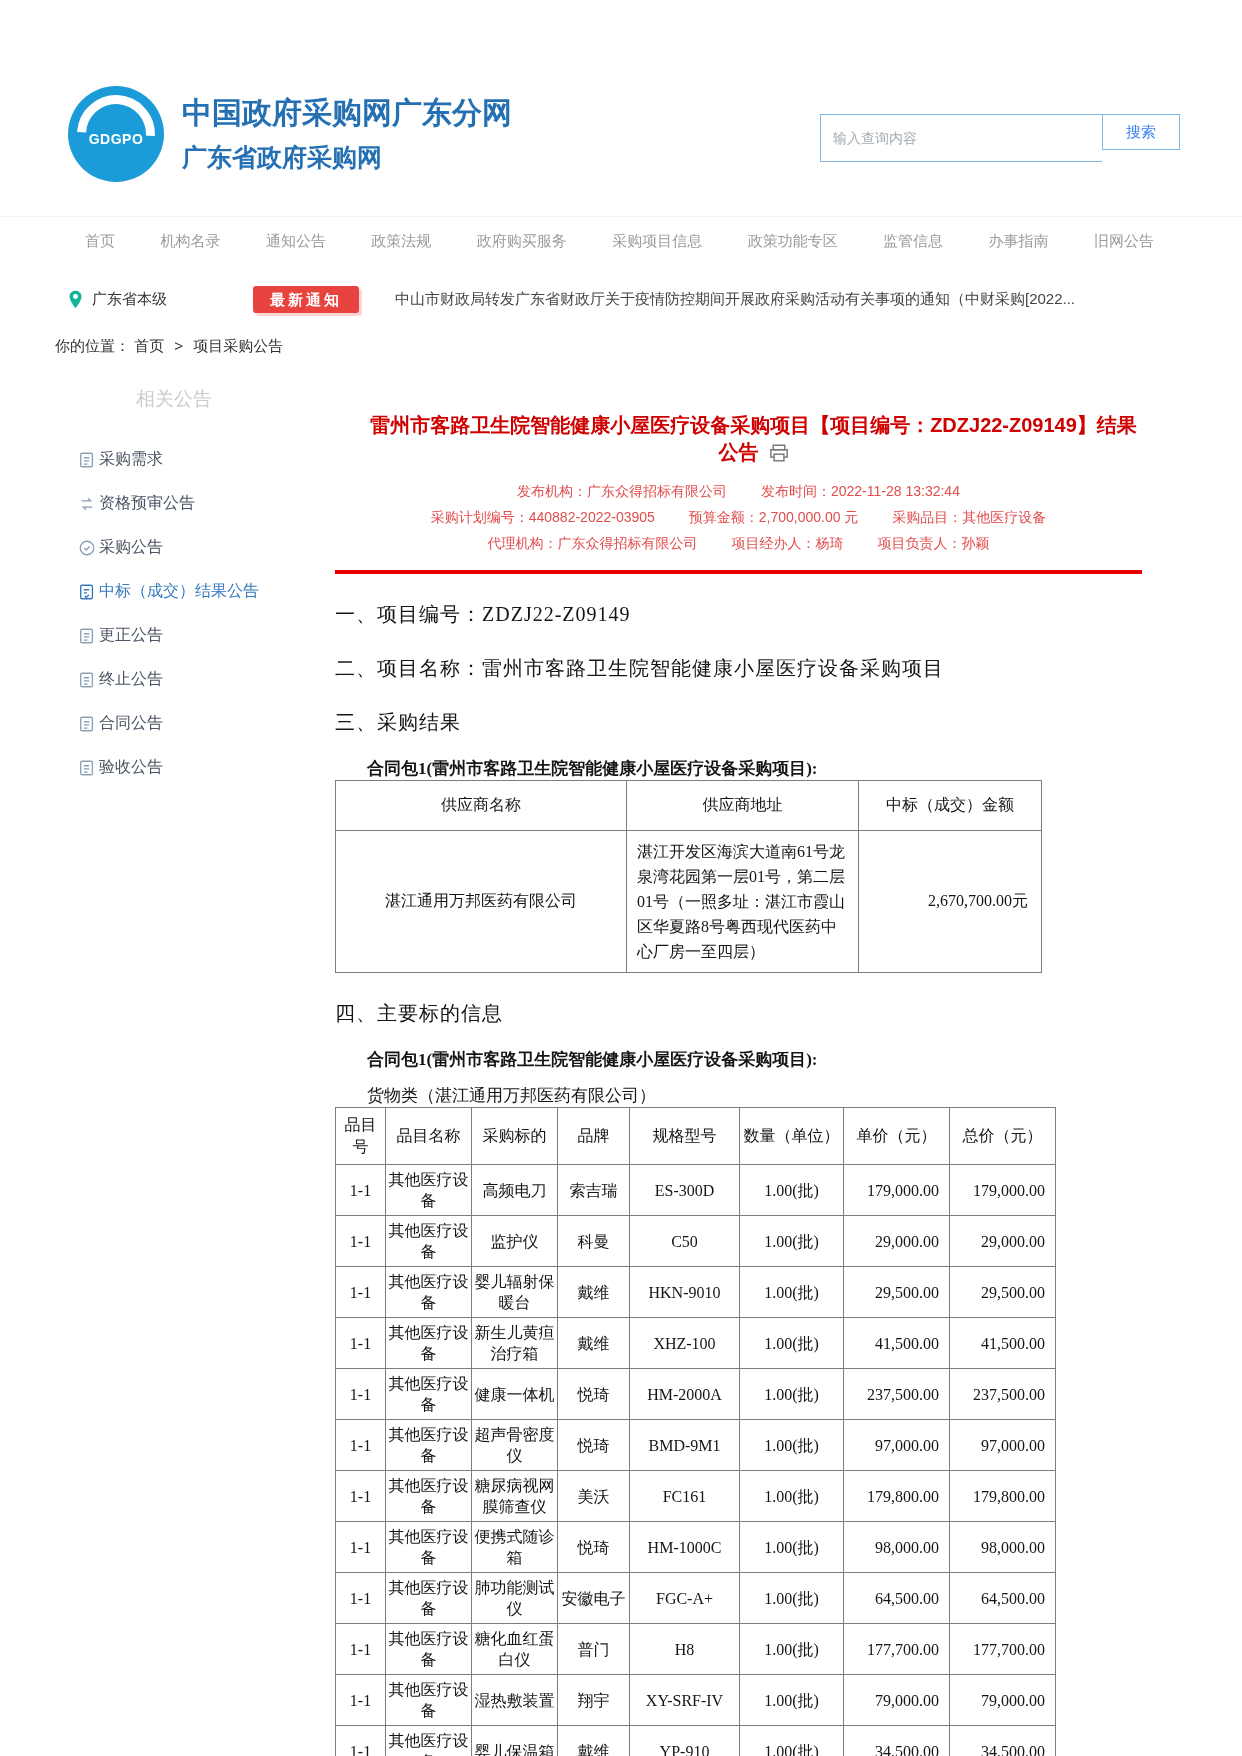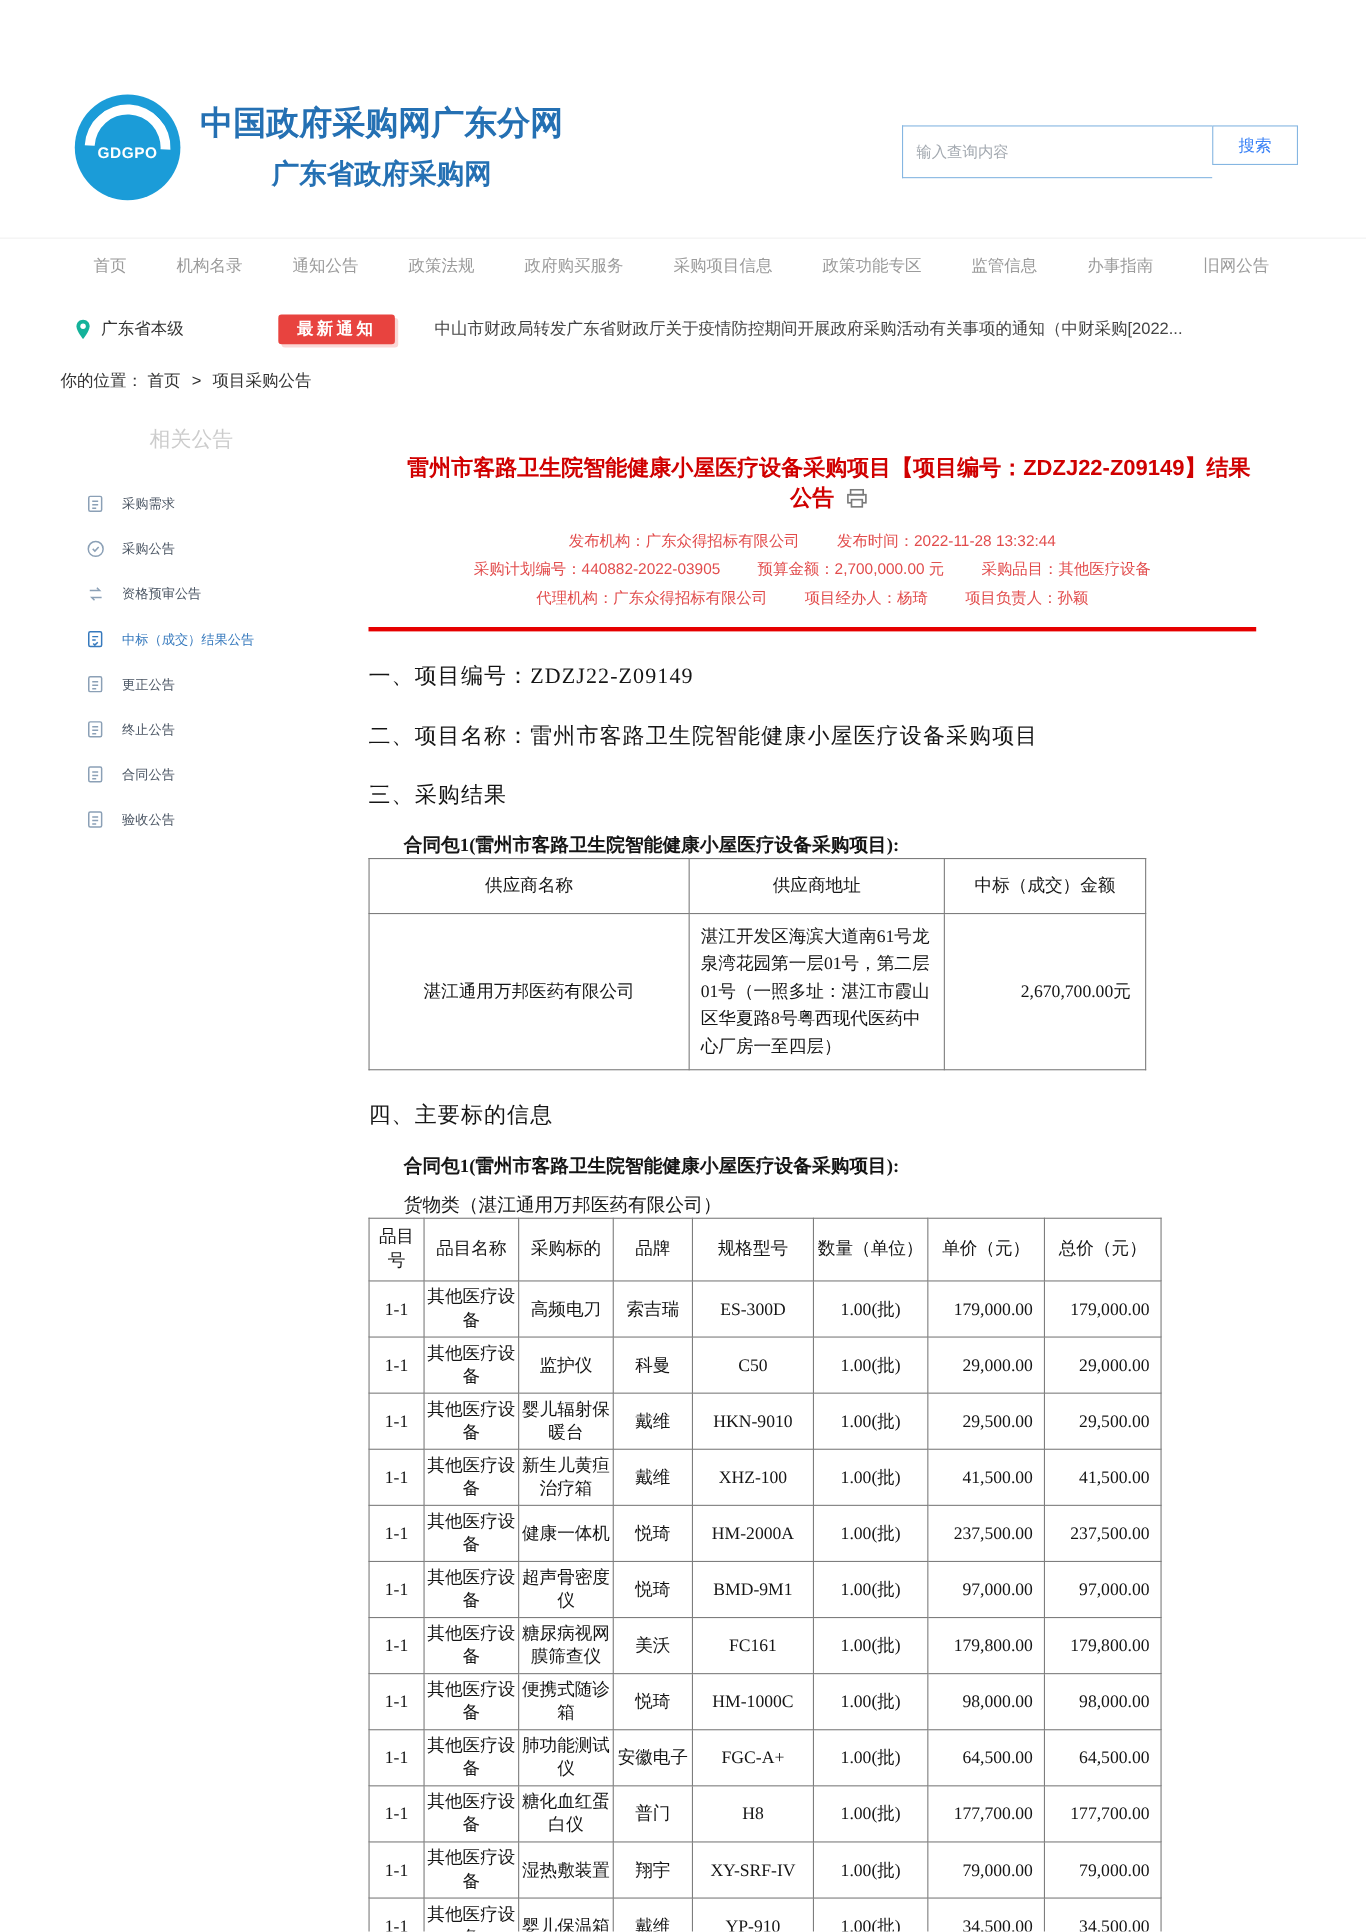--- a/index.html
+++ b/index.html
@@ -15,21 +15,21 @@
   .logo { width:96px; height:96px; border-radius:50%; background:#1b9cd8; position:relative; flex:0 0 auto; cursor:pointer; }
   .logo::before {
     content:""; position:absolute; inset:9px; border-radius:50%;
     border:9px solid #fff; border-left-color:transparent; border-bottom-color:transparent;
     transform:rotate(-42deg);
   }
   .logo-text { position:absolute; left:50%; top:55%; transform:translate(-50%,-50%);
     color:#fff; font-weight:bold; font-size:14px; letter-spacing:.5px; }
   .site-names { margin-left:18px; padding-top:10px; }
   .site-title { color:#2470b3; font-size:30px; font-weight:bold; line-height:1.15; }
-  .site-sub   { color:#2470b3; font-size:25px; font-weight:bold; margin-top:10px;text-align:center; }
+  .site-sub   { color:#2470b3; font-size:25px; font-weight:bold; margin-top:10px; }
   .search { margin-left:auto; margin-top:28px; display:flex; }
   .search input { width:282px; height:48px; border:1px solid #85b6e2; border-right:none;
     padding:0 12px; font-size:14px; color:#333; outline:none; }
   .search input::placeholder { color:#a3a9b0; }
   .search button { width:78px; height:36px; border:1px solid #85b6e2; background:#fff;
     color:#3b82f6; font-size:15px; cursor:pointer; }
 
   
   .nav { margin-top:34px; border-top:1px solid #f1f1f1;
     padding:15px 88px 11px 85px; display:flex; justify-content:space-between;
@@ -45,22 +45,22 @@
   .notice-link { margin-left:36px; color:#444; white-space:nowrap; overflow:hidden; max-width:780px; }
 
   
   .breadcrumb { margin:24px 0 0 55px; font-size:15px; color:#333; }
   .breadcrumb .sep { margin:0 6px; }
 
   
   .main { display:flex; margin-top:14px; }
   .sidebar { width:335px; flex:0 0 auto; padding-left:78px; }
   .sb-title { color:#ccc; font-size:19px; margin:16px 0 26px 58px; }
-  .sb-item { display:flex; align-items:center; gap:15px; padding:11px 0; margin-bottom:1px;
-    color:#4a5563; font-size:12px; cursor:pointer; }
+  .sb-item { display:flex; align-items:center; gap:3px; padding:11px 0; margin-bottom:1px;
+    color:#4a5563; font-size:16px; cursor:pointer; }
   .sb-item svg { color:#8ba0b6; flex:0 0 auto; }
   .sb-item.active, .sb-item.active svg { color:#3679bd; }
 
   .content { flex:1; padding-right:100px; }
   .art-title { text-align:center; color:#d00000; font-size:20px; font-weight:bold; margin-top:42px;margin-left:30px; }
   .art-title svg { vertical-align:-3px; margin-left:10px; cursor:pointer; }
   .meta { text-align:center; color:#e24c4c; font-size:14px; margin-top:12px; line-height:26px; }
   .meta .pair { margin:0 15px; white-space:nowrap; }
   .divider { height:4px; background:#e60000; margin-top:14px; }
 
@@ -151,30 +151,30 @@
 
     <div class="sb-item">
       <svg width="18" height="18" viewBox="0 0 20 20">
           <rect x="3" y="2.5" width="13" height="15" rx="1.5" fill="none" stroke="currentColor" stroke-width="1.5"></rect>
           <path d="M6.5 7.5h6M6.5 11h6M6.5 14.5h4" stroke="currentColor" stroke-width="1.5" fill="none"></path>
         </svg>
       <span>采购需求</span>
     </div>
     <div class="sb-item">
       <svg width="18" height="18" viewBox="0 0 20 20">
+          <path d="M4 6.5h10l-2.8-2.8M16 13.5H6l2.8 2.8" fill="none" stroke="currentColor" stroke-width="1.5"></path>
+        </svg>
+      <span>资格预审公告</span>
+    </div>
+    <div class="sb-item">
+      <svg width="18" height="18" viewBox="0 0 20 20">
           <circle cx="10" cy="10" r="7.5" fill="none" stroke="currentColor" stroke-width="1.5"></circle>
           <path d="M7 10l2.2 2.2L13 8" stroke="currentColor" fill="none" stroke-width="1.5"></path>
         </svg>
       <span>采购公告</span>
-    </div>
-    <div class="sb-item">
-      <svg width="18" height="18" viewBox="0 0 20 20">
-          <path d="M4 6.5h10l-2.8-2.8M16 13.5H6l2.8 2.8" fill="none" stroke="currentColor" stroke-width="1.5"></path>
-        </svg>
-      <span>资格预审公告</span>
     </div>
     <div class="sb-item active">
       <svg width="18" height="18" viewBox="0 0 20 20">
           <rect x="3" y="2.5" width="13" height="15" rx="1.5" fill="none" stroke="currentColor" stroke-width="1.5"></rect>
           <path d="M6.5 7.5h6M6.5 11h3.5" stroke="currentColor" stroke-width="1.5" fill="none"></path>
           <path d="M7.5 14.5l1.6 1.6 3-3" stroke="currentColor" stroke-width="1.5" fill="none"></path>
         </svg>
       <span>中标（成交）结果公告</span>
     </div>
     <div class="sb-item">

